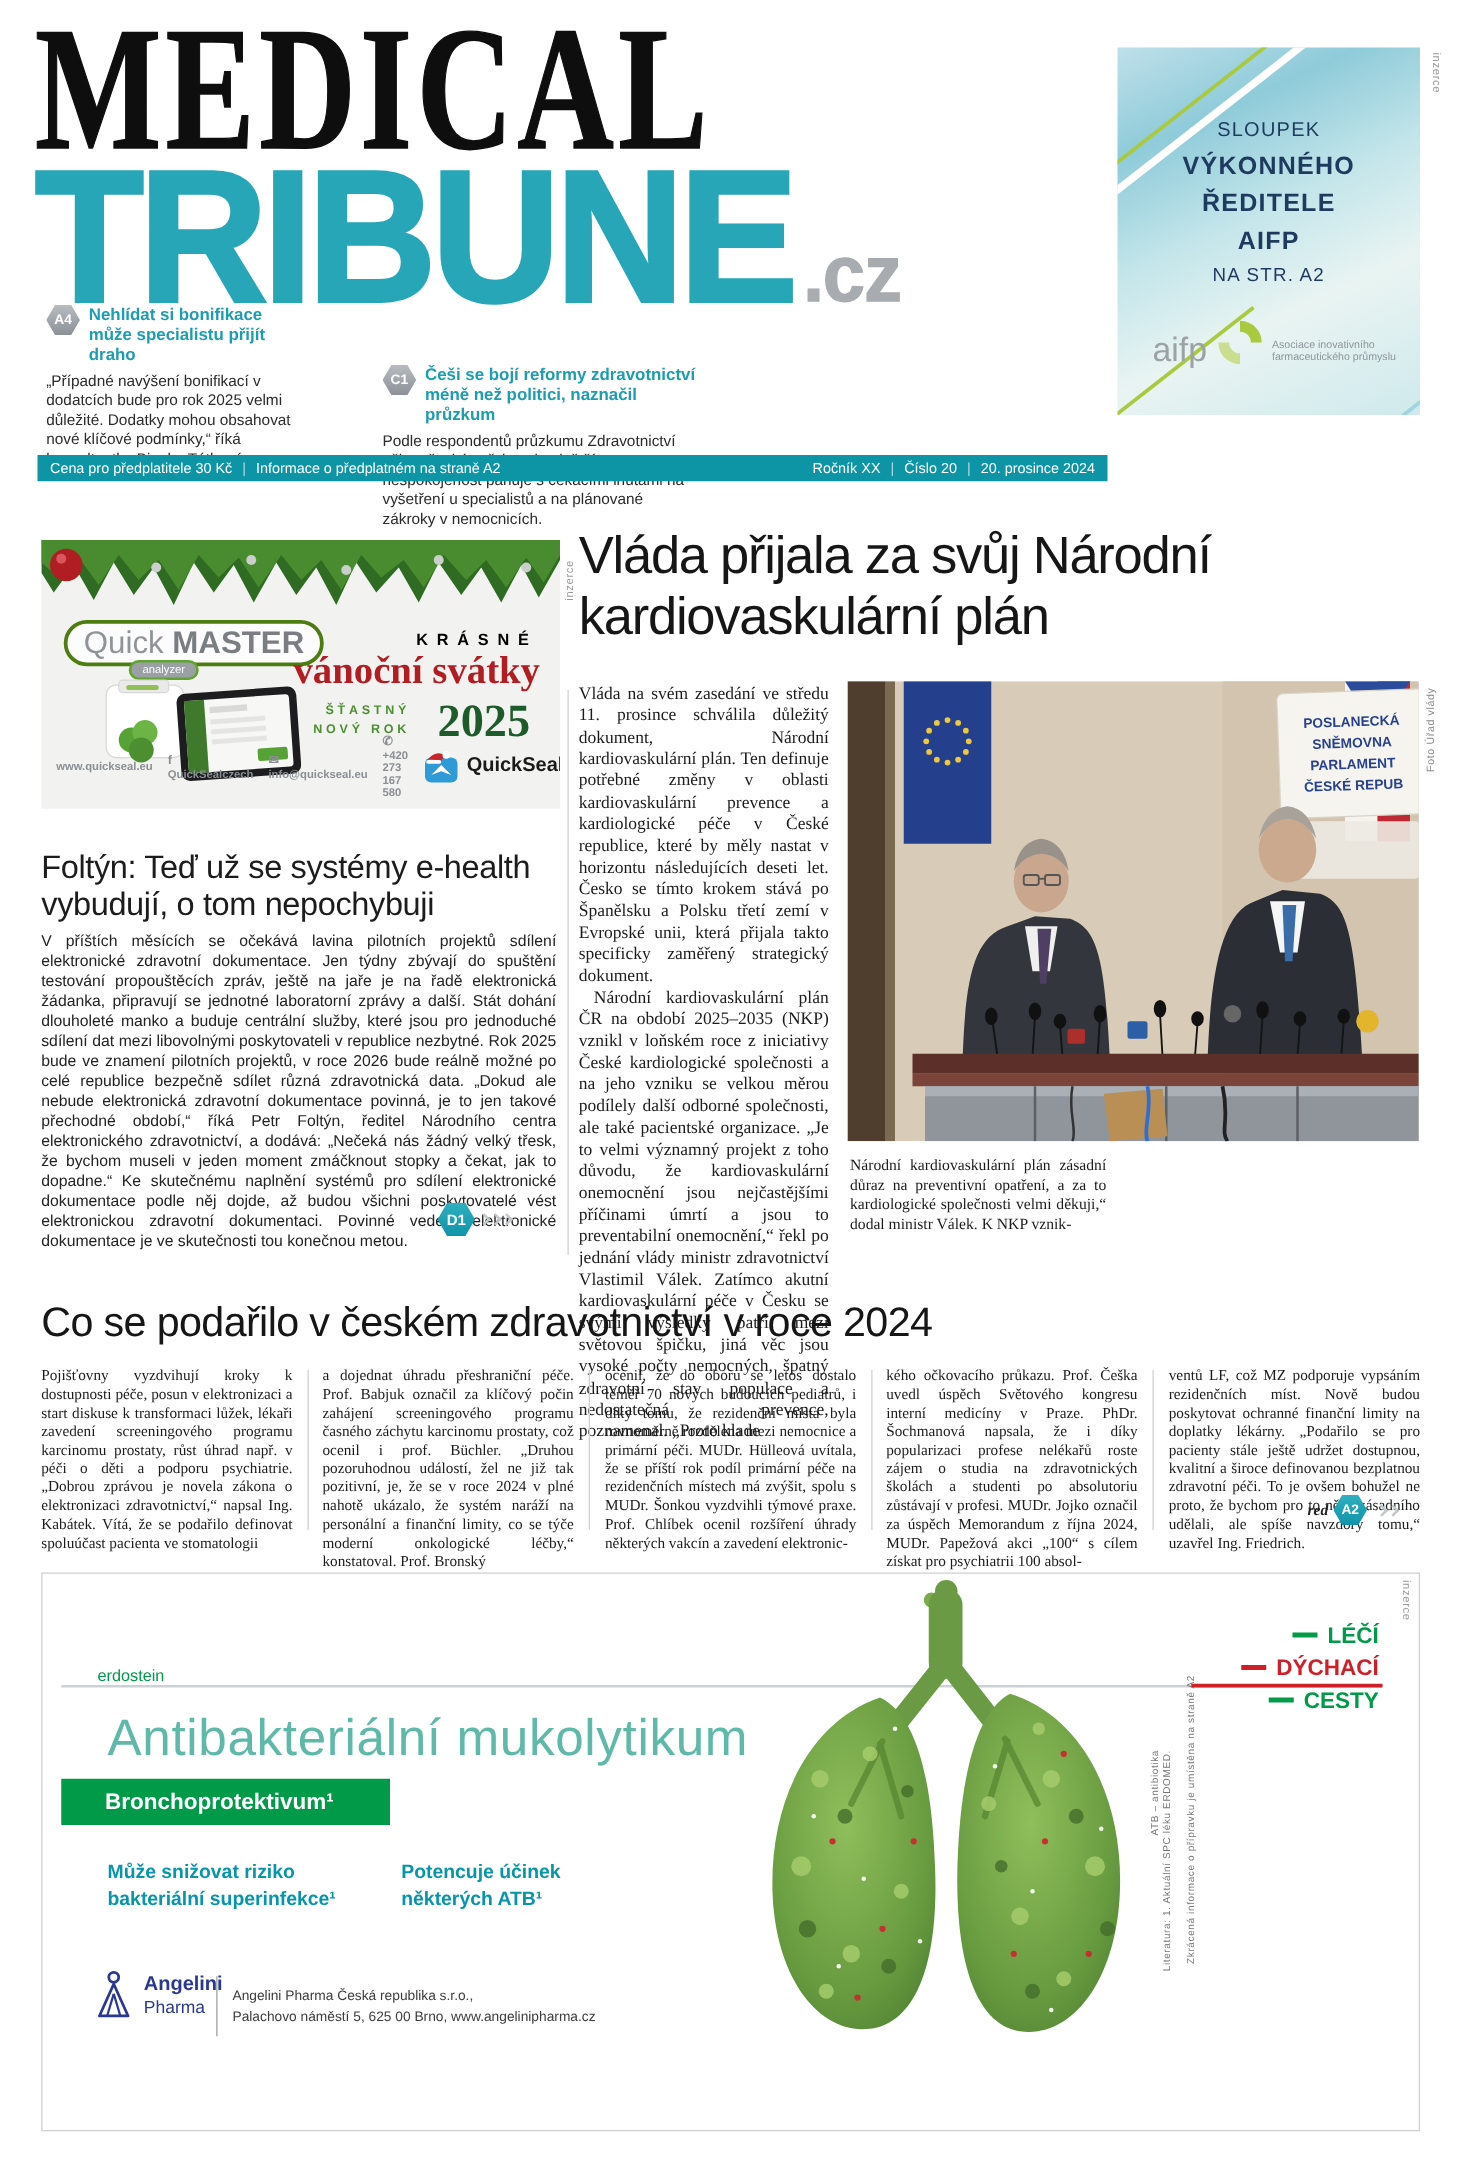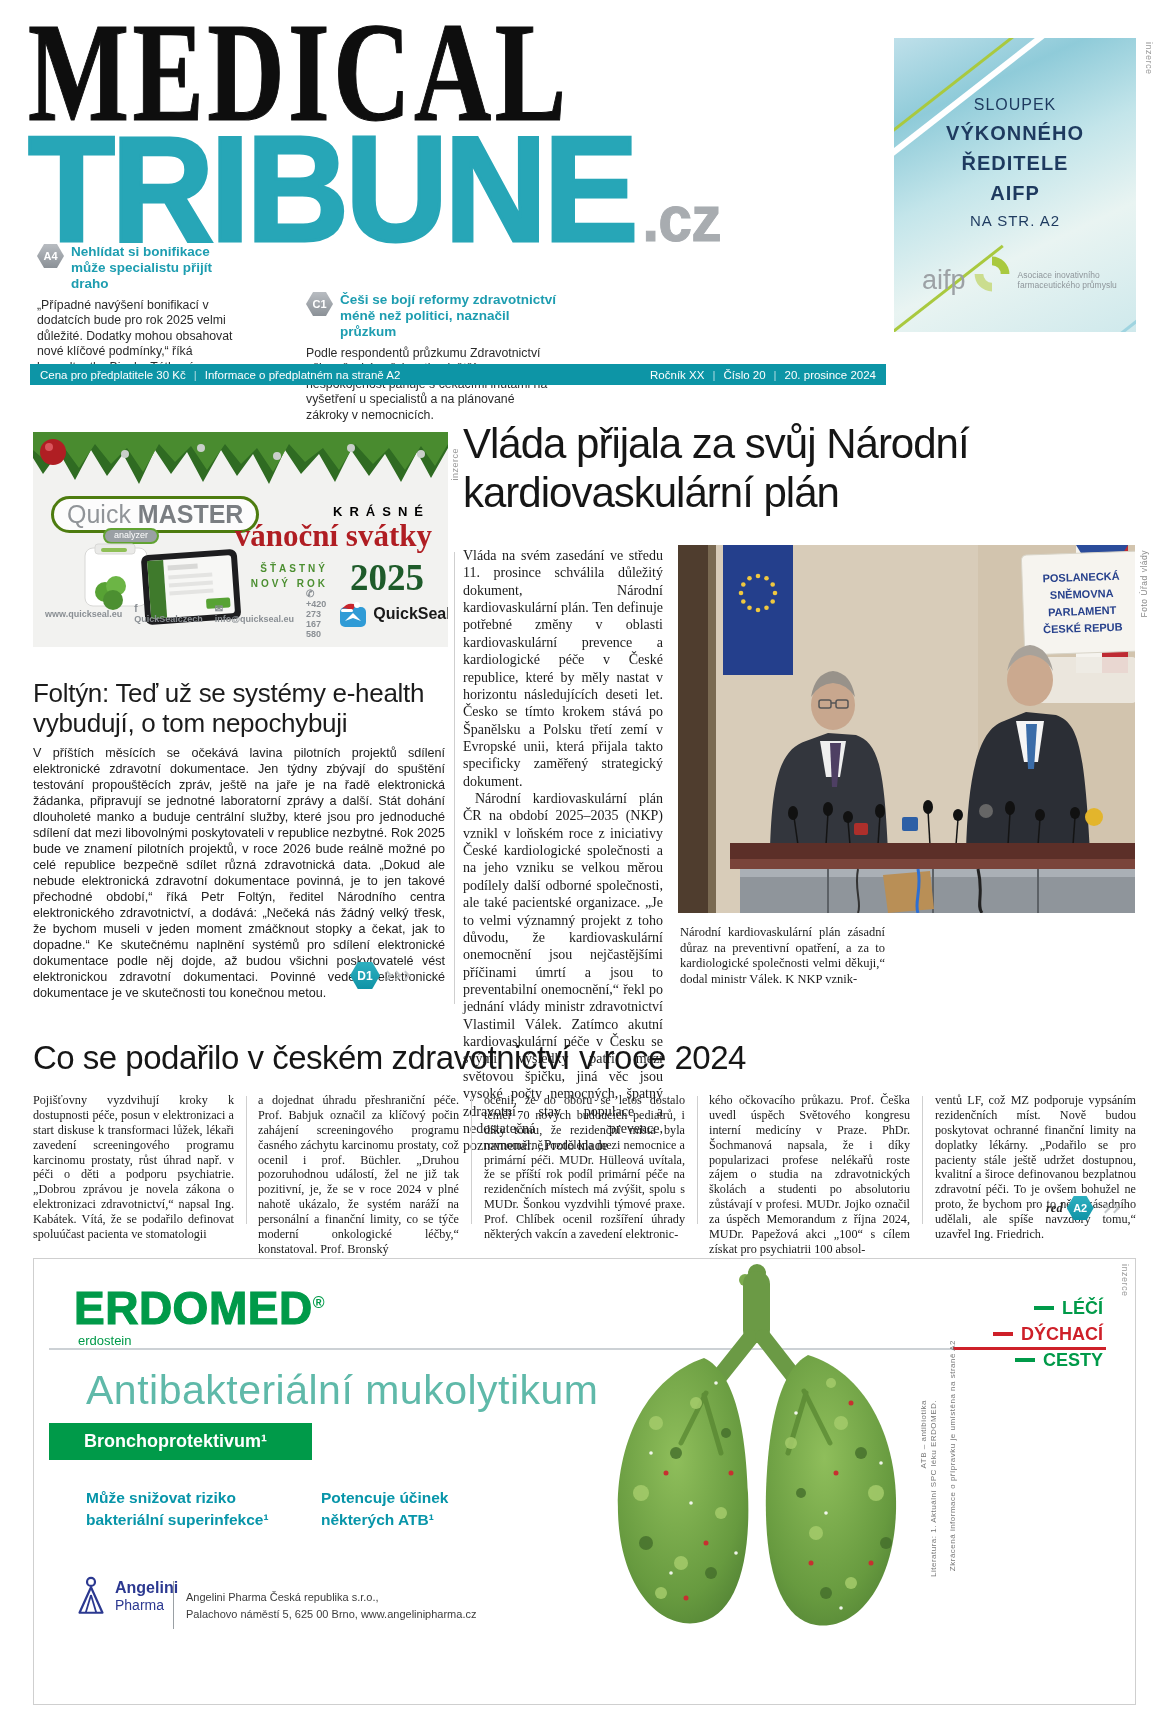--- a/index.html
+++ b/index.html
@@ -386,21 +386,20 @@
   <div class="rev-sign">
     <span class="sig">red</span>
     <div class="hexbadge hex-teal">A2</div>
     <span class="chevs">
         <span class="chev"></span>
         <span class="chev"></span>
       </span>
   </div>
 
   <div class="erd">
-    <div class="erd-brand"><span>ERDOMED</span><sup>®</sup></div>
     <div class="erd-substance">erdostein</div>
     <div class="erd-line"></div>
     <div class="erd-line-red"></div>
     <div class="erd-claims">
       <div class="row">
           <span class="bar bar-green"></span>
           <span class="c-green">LÉČÍ</span>
         </div>
       <div class="row">
           <span class="bar bar-red"></span>

